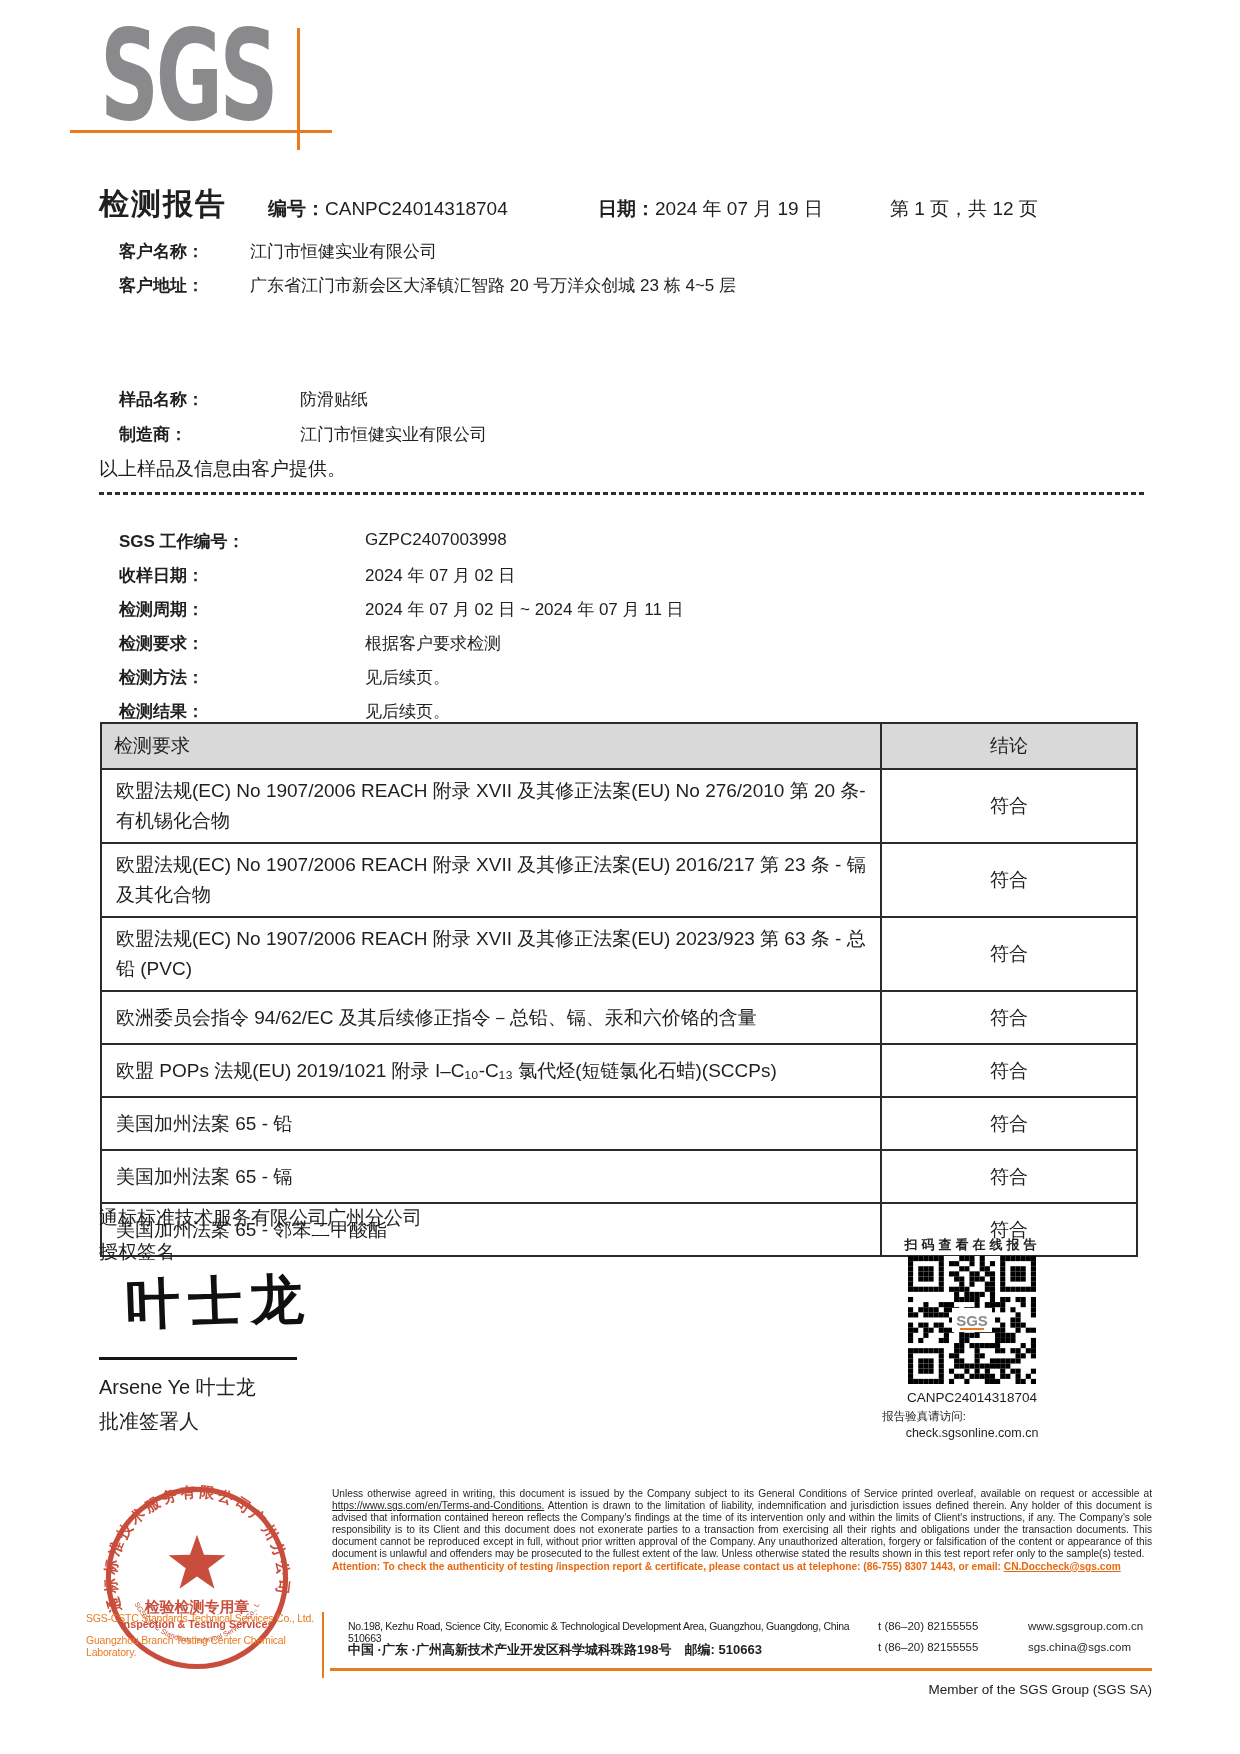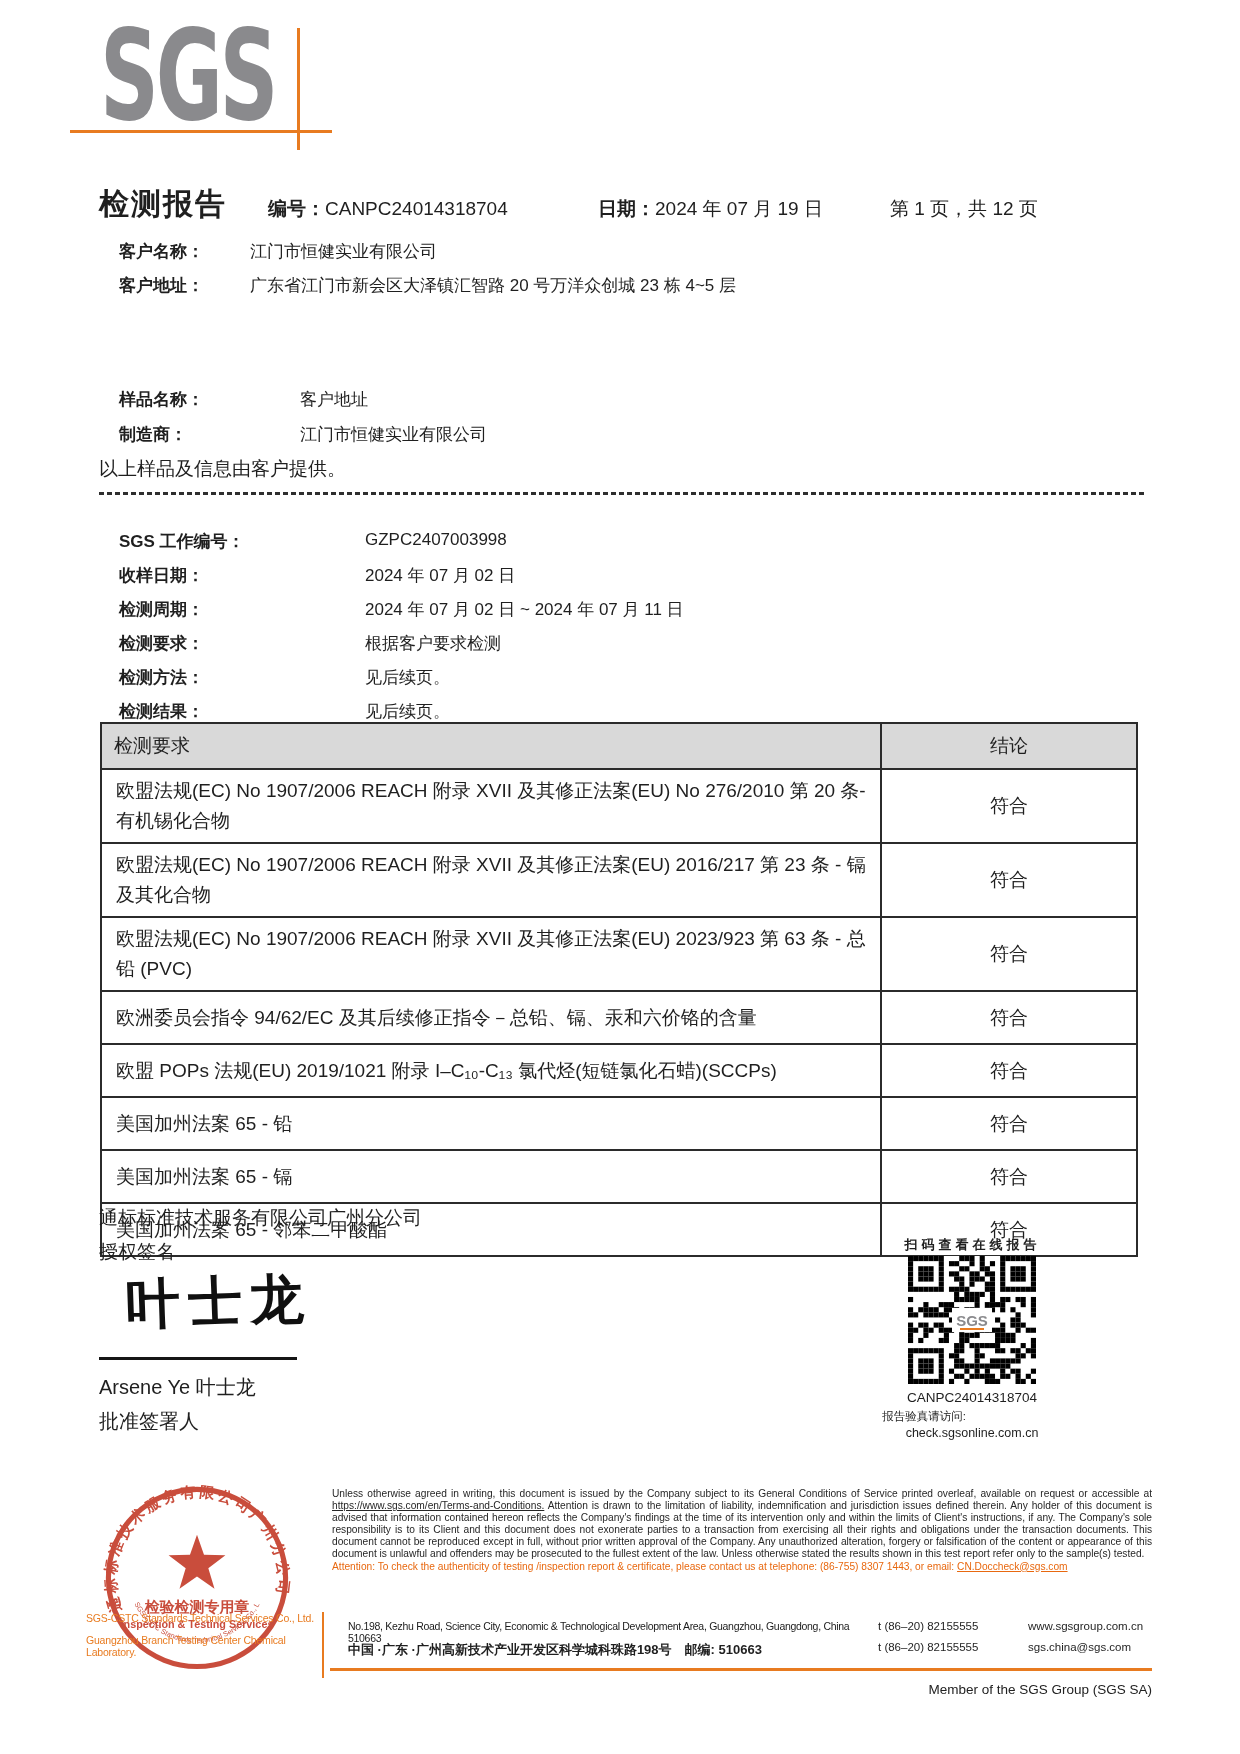--- a/index.html
+++ b/index.html
@@ -63,21 +63,21 @@
   .qr-url{position:absolute;left:878px;top:1426px;width:188px;text-align:center;font-size:12.5px;}
 
   
   .stamp-svg{position:absolute;left:88px;top:1478px;width:218px;height:206px;opacity:.93;}
   .stamp-l1{position:absolute;left:86px;top:1612px;width:240px;font-size:10.5px;color:var(--accent);letter-spacing:-.2px;}
   .stamp-l2{position:absolute;left:86px;top:1634px;width:240px;font-size:10.5px;color:var(--accent);letter-spacing:-.2px;}
   .f-vline{position:absolute;left:322px;top:1612px;width:2px;height:66px;background:var(--accent);}
   .f-text{position:absolute;left:332px;top:1488px;width:820px;}
   .f-disc{margin:0;font-size:10.2px;line-height:12.1px;text-align:justify;color:#262626;}
   .f-disc .url{text-decoration:underline;}
-  .f-att{margin:0;font-size:10.2px;line-height:12.1px;color:var(--attn);font-weight:400;}
+  .f-att{margin:0;font-size:10.2px;line-height:12.1px;color:var(--attn);font-weight:700;}
   .f-att .url{text-decoration:underline;}
   .addr-row{position:absolute;left:348px;width:820px;display:flex;align-items:flex-start;}
   .addr-en{flex:1;font-size:10.5px;letter-spacing:-.3px;color:#1b1b1b;}
   .addr-cn{flex:1;font-size:13px;font-weight:600;}
   .addr-t{width:150px;font-size:11.5px;}
   .addr-x{width:140px;font-size:11.5px;}
   .f-hline{position:absolute;left:330px;top:1668px;width:822px;height:3px;background:var(--accent);}
   .member{position:absolute;left:700px;top:1682px;width:452px;text-align:right;font-size:13.5px;color:#222;}
 </style>
 </head>
@@ -105,21 +105,21 @@
       </div>
       <div class="kv-row">
         <span class="lbl">客户地址：</span>
         <span class="val">广东省江门市新会区大泽镇汇智路 20 号万洋众创城 23 栋 4~5 层</span>
       </div>
     </div>
 
   <div class="kv c-samp" style="top:388px" id="samp-block">
       <div class="kv-row">
         <span class="lbl">样品名称：</span>
-        <span class="val">客户地址</span>
+        <span class="val">防滑贴纸</span>
       </div>
       <div class="kv-row">
         <span class="lbl">制造商：</span>
         <span class="val">江门市恒健实业有限公司</span>
       </div>
     </div>
   <div class="note">以上样品及信息由客户提供。</div>
   <div class="dashed"></div>
 
   <div class="kv c-ord" style="top:530px" id="order-block">

